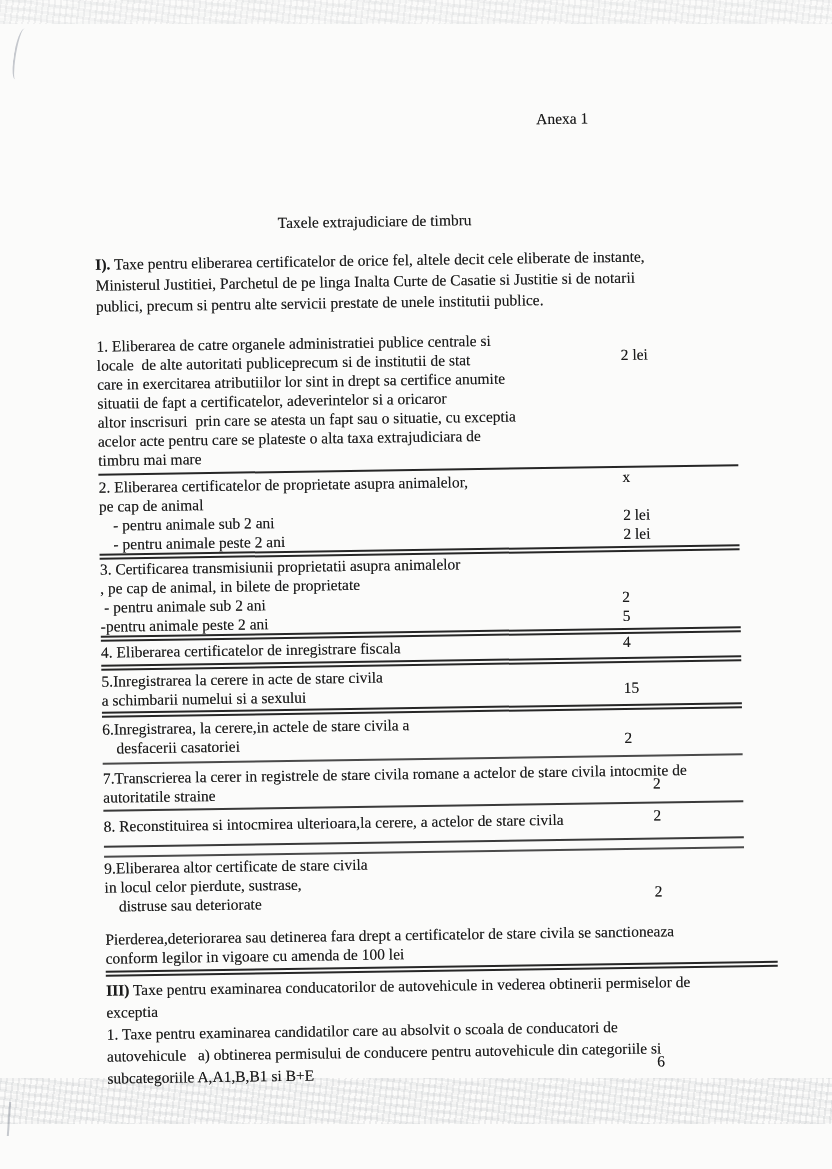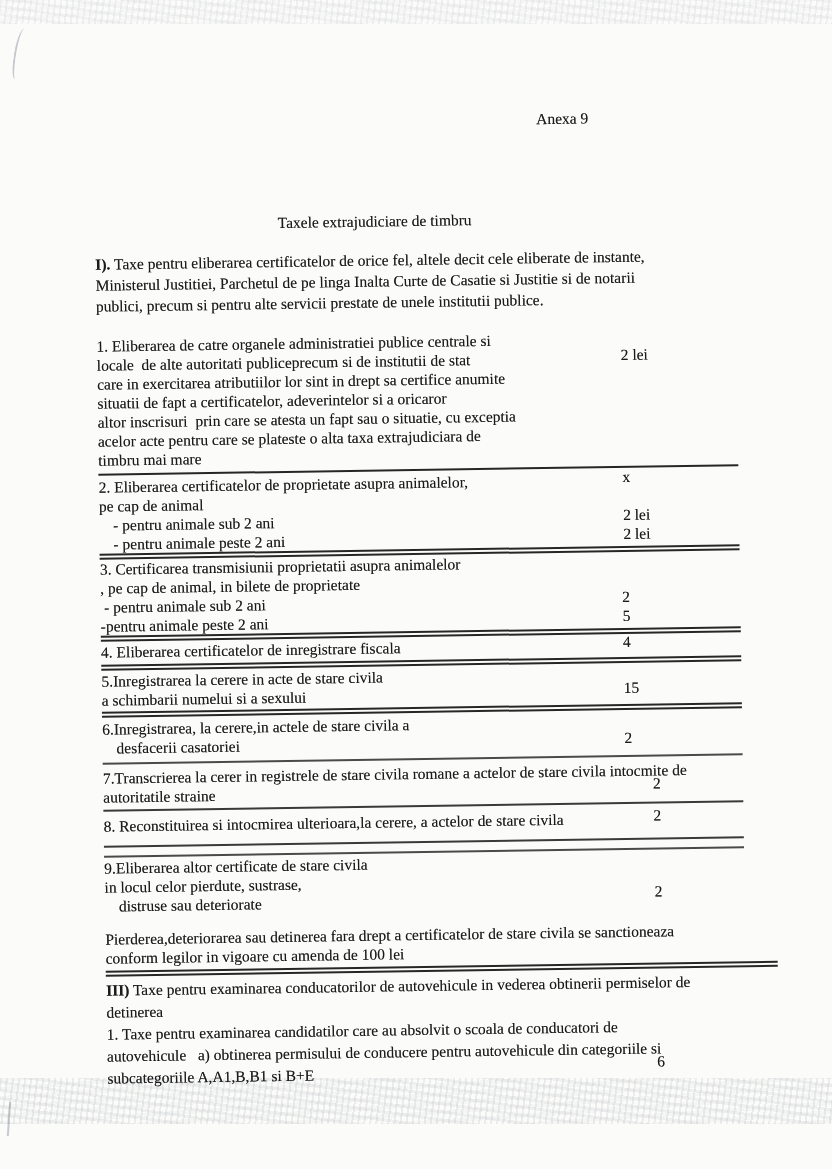--- a/index.html
+++ b/index.html
@@ -72,21 +72,21 @@
 </head>
 <body>
 
 <div class="noise-band noise-top"></div>
 <div class="noise-band noise-bottom"></div>
 <div class="corner-mark"></div>
 <div class="bottom-tick"></div>
 
 <div class="scan-content">
 
-  <div class="annex-label">Anexa 9</div>
+  <div class="annex-label">Anexa 1</div>
 
   <div class="doc-title">Taxele extrajudiciare de timbru</div>
 
   <div class="intro">
     <div class="row-line"><b>I).</b><span> Taxe pentru eliberarea certificatelor de orice fel, altele decit cele eliberate de instante,</span></div>
     <div class="row-line"><span>Ministerul Justitiei, Parchetul de pe linga Inalta Curte de Casatie si Justitie si de notarii</span></div>
     <div class="row-line"><span>publici, precum si pentru alte servicii prestate de unele institutii publice.</span></div>
   </div>
 
   <div class="tax-table">
@@ -133,20 +133,20 @@
         <div class="row-line"><span>9.Eliberarea altor certificate de stare civila</span></div>
         <div class="row-line"><span>in locul celor pierdute, sustrase,</span></div>
         <div class="row-line indent"><span>distruse sau deteriorate</span><span class="cell-value">2</span></div>
       </div>
       <div class="table-row r9">
         <div class="row-line"><span>Pierderea,deteriorarea sau detinerea fara drept a certificatelor de stare civila se sanctioneaza</span></div>
         <div class="row-line"><span>conform legilor in vigoare cu amenda de 100 lei</span></div>
       </div>
       <div class="table-row r10">
         <div class="row-line"><b>III)</b><span> Taxe pentru examinarea conducatorilor de autovehicule in vederea obtinerii permiselor de</span></div>
-        <div class="row-line"><span>detinerea</span></div>
+        <div class="row-line"><span>exceptia</span></div>
         <div class="row-line"><span>1. Taxe pentru examinarea candidatilor care au absolvit o scoala de conducatori de</span></div>
         <div class="row-line"><span>autovehicule   a) obtinerea permisului de conducere pentru autovehicule din categoriile si</span></div>
         <div class="row-line"><span>subcategoriile A,A1,B,B1 si B+E</span><span class="cell-value">6</span></div>
       </div>
     </div>
 
 </div>
 
 </body></html>

